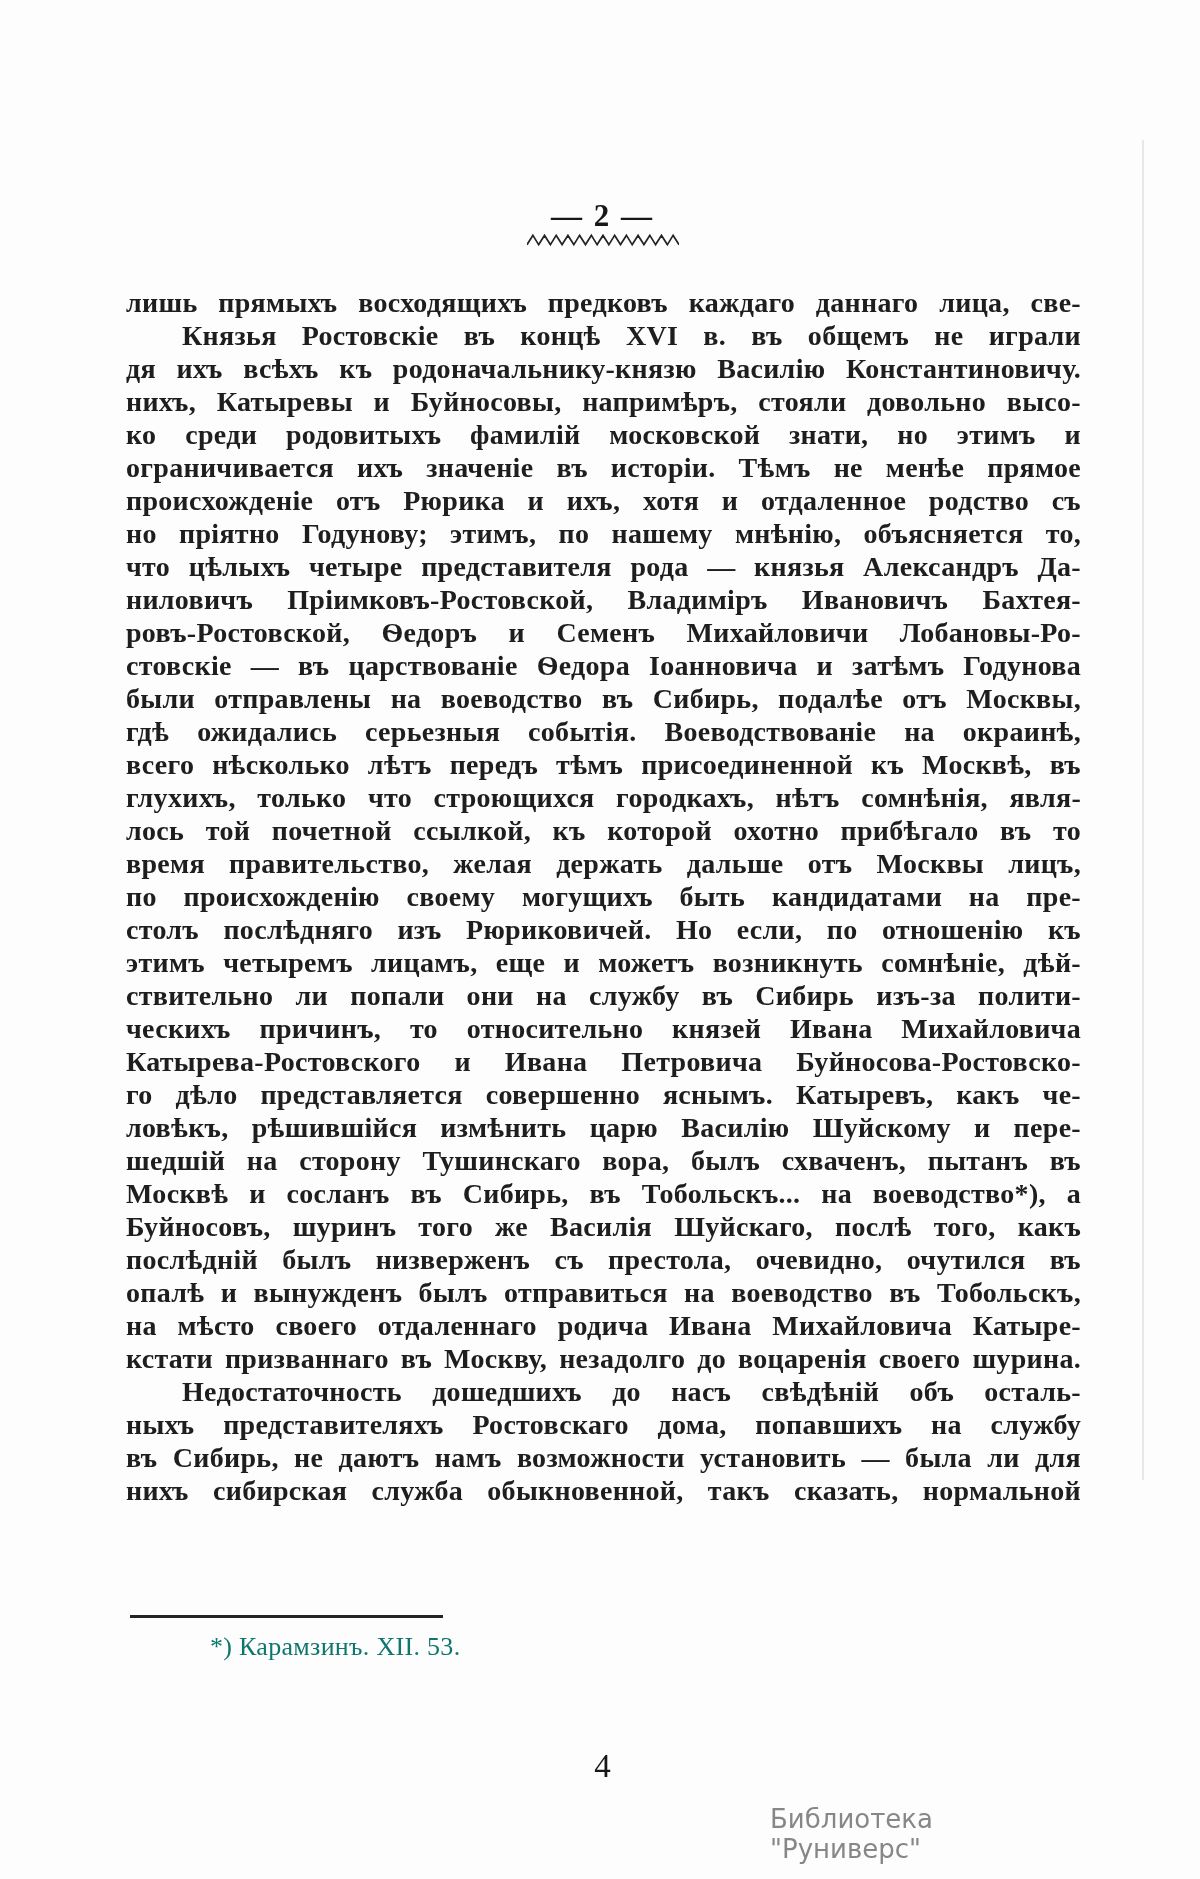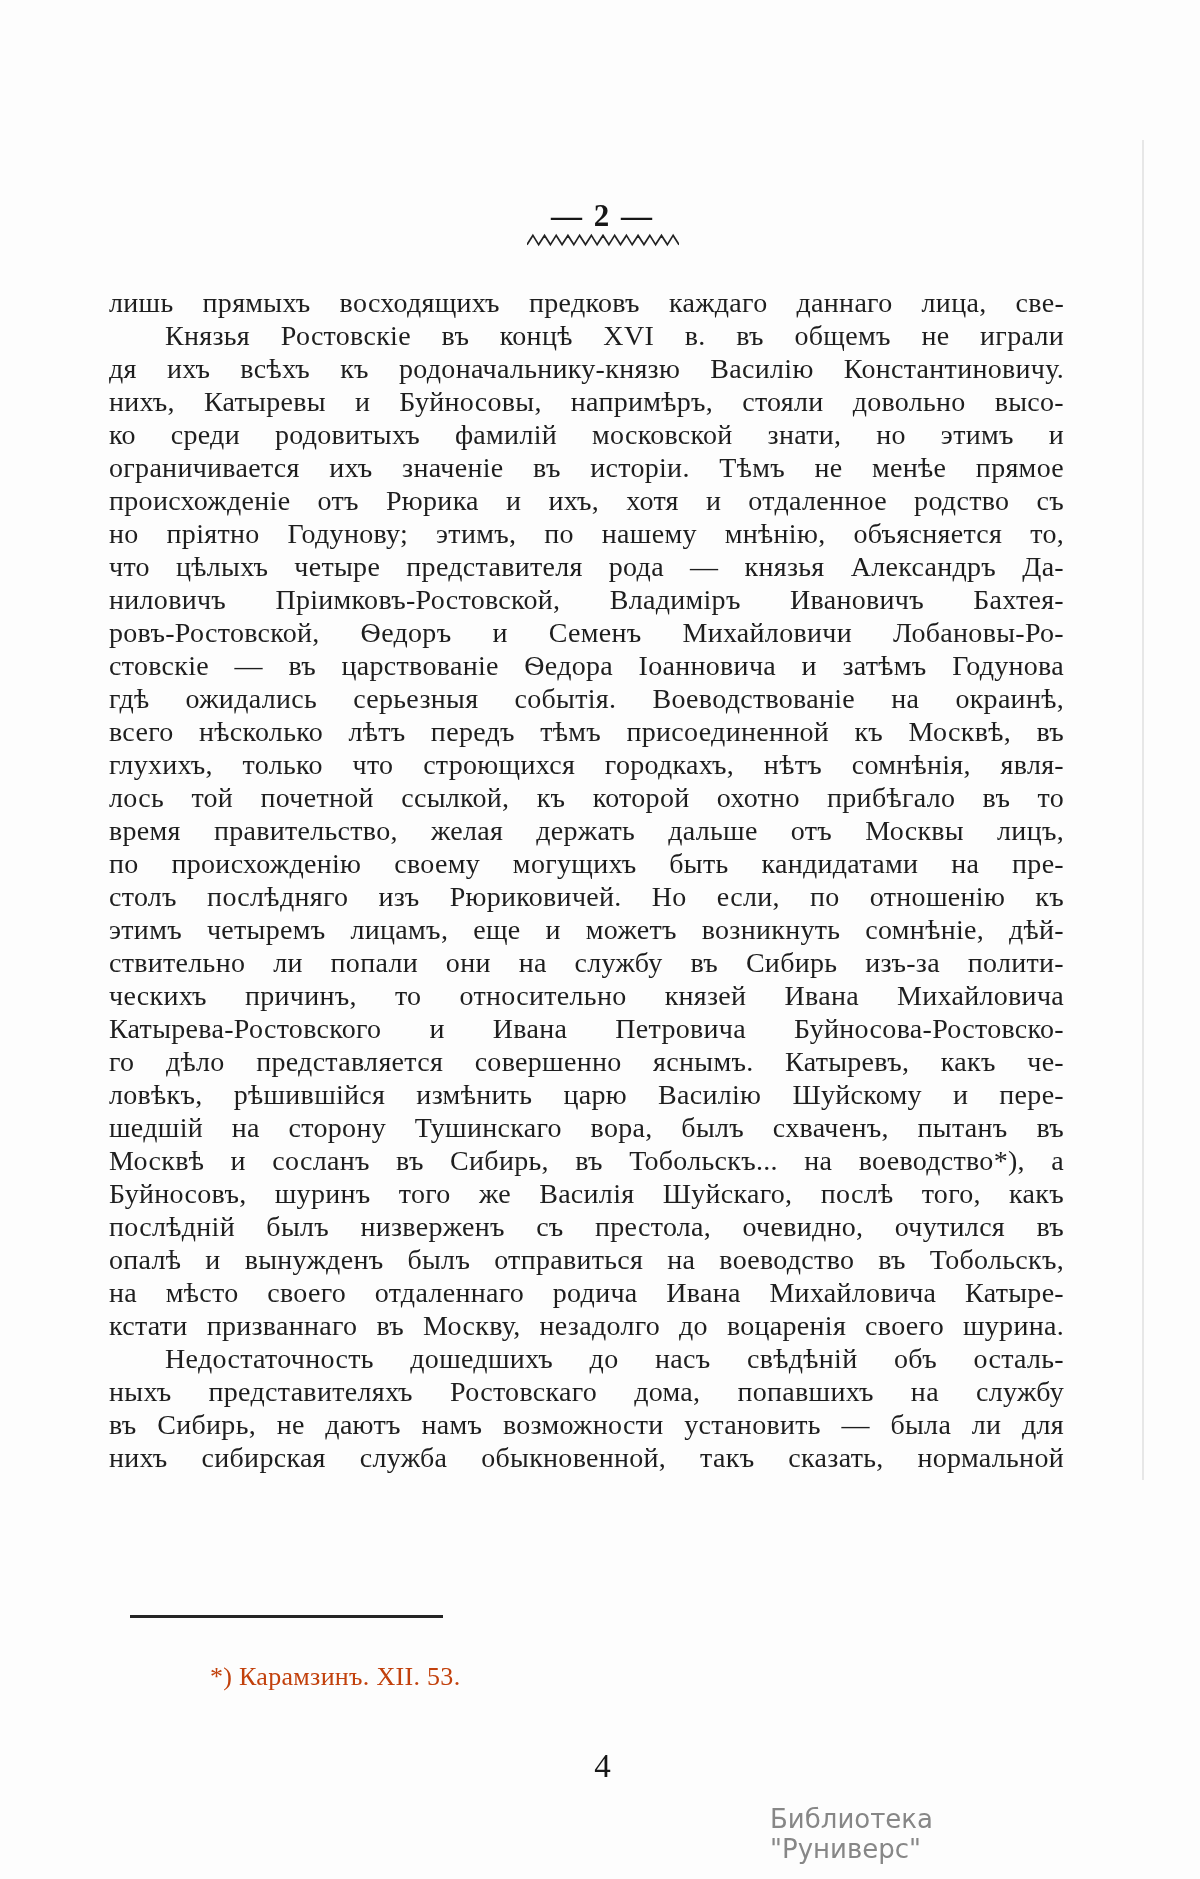--- a/index.html
+++ b/index.html
@@ -5,30 +5,30 @@
   html,body{margin:0;padding:0;background:#ffffff;}
   .page{
     position:relative;width:1200px;height:1879px;background:#fdfdfd;
     font-family:"Liberation Serif","DejaVu Serif",serif;color:#1d1d1d;overflow:hidden;
   }
   .header-num{
     position:absolute;left:125px;top:198px;width:955px;height:36px;
     text-align:center;font-size:31px;font-weight:bold;letter-spacing:2px;color:#171717;
   }
   .squiggle{position:absolute;left:527px;top:233px;width:152px;height:14px;}
-  .body-text{position:absolute;left:109px;top:286px;width:955px;}
+  .body-text{position:absolute;left:126px;top:286px;width:955px;font-weight:bold;}
   .line{
     height:33px;line-height:33px;font-size:28px;letter-spacing:0.3px;word-spacing:1px;
     white-space:nowrap;text-align:justify;text-align-last:justify;color:#1e1e1e;
   }
   .line.indent{text-indent:56px;}
   .fn-rule{position:absolute;left:130px;top:1615px;width:313px;height:3px;background:#242424;}
   .footnote{
     position:absolute;left:210px;top:1632px;width:600px;height:32px;
-    font-size:26px;letter-spacing:0.3px;color:#c2410c;margin-top:30px;
+    font-size:26px;letter-spacing:0.3px;color:#0f766e;
   }
   .page-num{
     position:absolute;left:125px;top:1748px;width:955px;height:40px;
     text-align:center;font-size:33px;color:#171717;
   }
   .watermark{
     position:absolute;left:770px;top:1804px;width:300px;height:36px;
     font-family:"DejaVu Sans","Liberation Sans",sans-serif;font-size:26px;color:#878787;
   }
   .edge-shadow{position:absolute;left:1142px;top:140px;width:2px;height:1340px;background:#e7e7e7;}
@@ -50,20 +50,21 @@
       <div class="line">дя ихъ всѣхъ къ родоначальнику-князю Василію Константиновичу.</div>
       <div class="line">нихъ, Катыревы и Буйносовы, напримѣръ, стояли довольно высо-</div>
       <div class="line">ко среди родовитыхъ фамилій московской знати, но этимъ и</div>
       <div class="line">ограничивается ихъ значеніе въ исторіи. Тѣмъ не менѣе прямое</div>
       <div class="line">происхожденіе отъ Рюрика и ихъ, хотя и отдаленное родство съ</div>
       <div class="line">но пріятно Годунову; этимъ, по нашему мнѣнію, объясняется то,</div>
       <div class="line">что цѣлыхъ четыре представителя рода — князья Александръ Да-</div>
       <div class="line">ниловичъ Пріимковъ-Ростовской, Владиміръ Ивановичъ Бахтея-</div>
       <div class="line">ровъ-Ростовской, Ѳедоръ и Семенъ Михайловичи Лобановы-Ро-</div>
       <div class="line">стовскіе — въ царствованіе Ѳедора Іоанновича и затѣмъ Годунова</div>
+      <div class="line">были отправлены на воеводство въ Сибирь, подалѣе отъ Москвы,</div>
       <div class="line">гдѣ ожидались серьезныя событія. Воеводствованіе на окраинѣ,</div>
       <div class="line">всего нѣсколько лѣтъ передъ тѣмъ присоединенной къ Москвѣ, въ</div>
       <div class="line">глухихъ, только что строющихся городкахъ, нѣтъ сомнѣнія, явля-</div>
       <div class="line">лось той почетной ссылкой, къ которой охотно прибѣгало въ то</div>
       <div class="line">время правительство, желая держать дальше отъ Москвы лицъ,</div>
       <div class="line">по происхожденію своему могущихъ быть кандидатами на пре-</div>
       <div class="line">столъ послѣдняго изъ Рюриковичей. Но если, по отношенію къ</div>
       <div class="line">этимъ четыремъ лицамъ, еще и можетъ возникнуть сомнѣніе, дѣй-</div>
       <div class="line">ствительно ли попали они на службу въ Сибирь изъ-за полити-</div>
       <div class="line">ческихъ причинъ, то относительно князей Ивана Михайловича</div>

